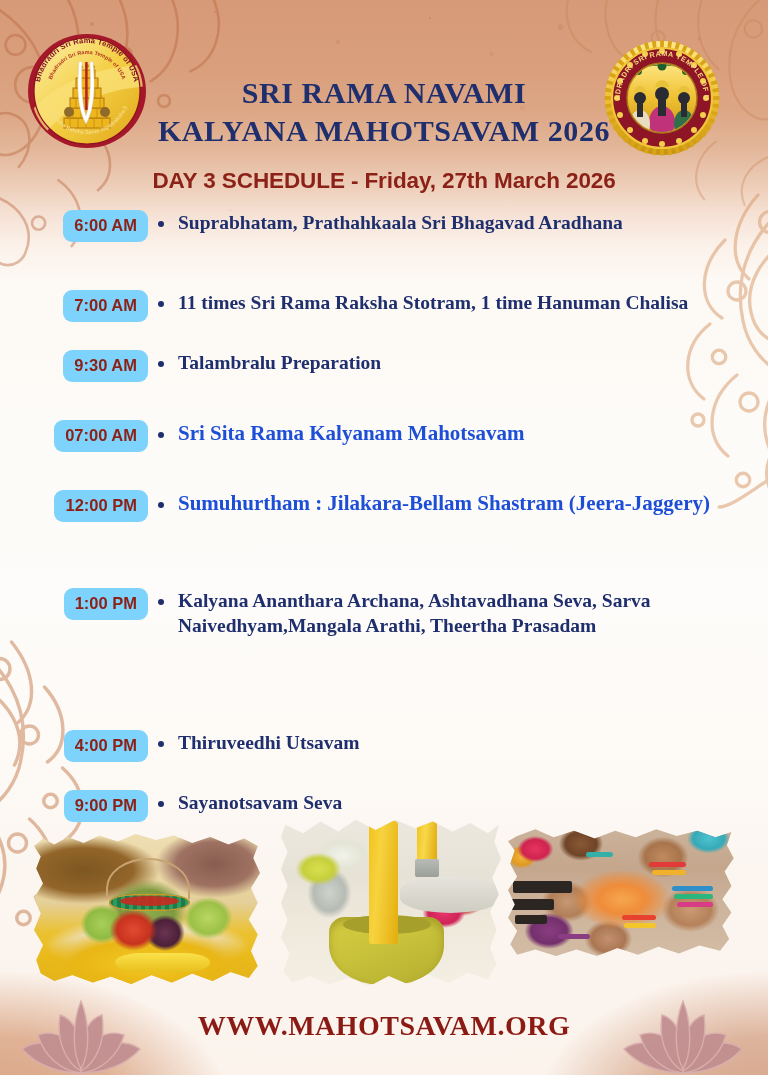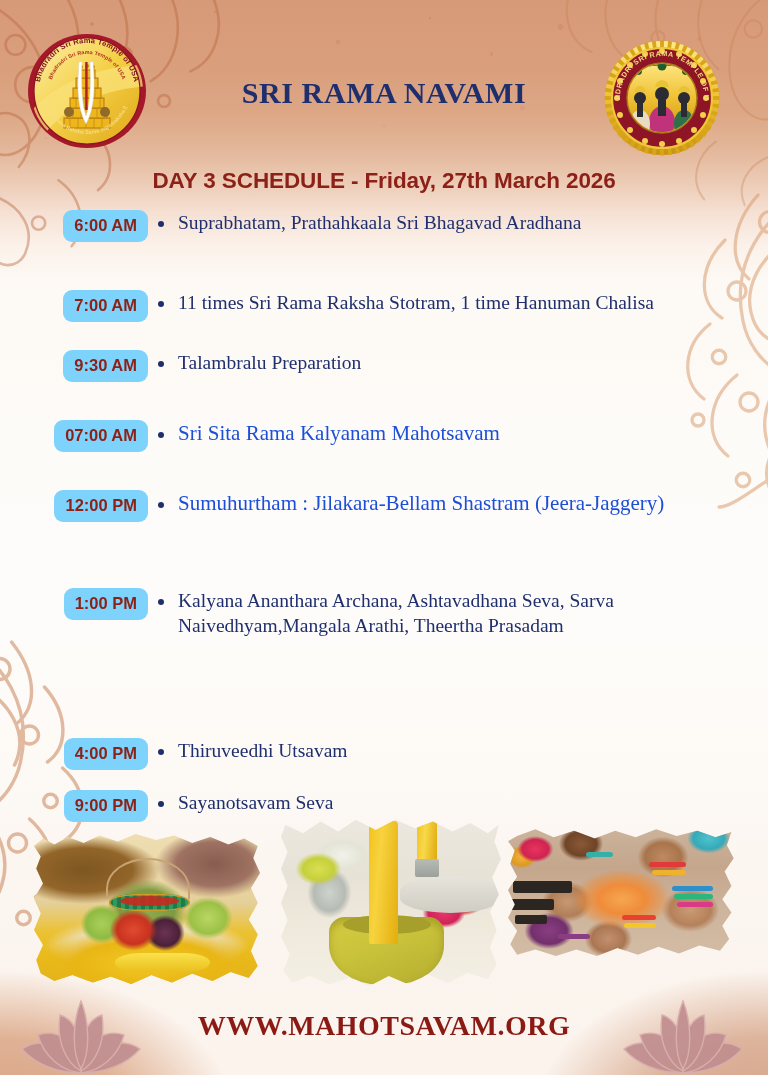--- a/index.html
+++ b/index.html
@@ -88,21 +88,21 @@
     border-radius:9px;
     white-space:nowrap;
   }
 
   .desc-cell{ flex:1 1 auto; display:flex; align-items:flex-start; padding-right:50px; }
   .bullet{
     flex:0 0 auto; width:6px; height:6px; border-radius:50%;
     background:#1f2f6e; margin:11px 14px 0 0;
   }
   .desc{
-    font-family:"Liberation Serif", serif; font-weight:normal;
+    font-family:"Liberation Serif", serif; font-weight:bold;
     font-size:19.5px; line-height:1.30; color:#1f2f6e;
   }
 
   
   .row.hl .desc{ color:#1d4ed8; font-size:21px;text-align:center; }
   .row.hl .bullet{ margin-top:12px; }
 
   
   .photos{ position:absolute; left:0; top:818px; width:768px; height:175px; }
   .photo{ position:absolute; overflow:hidden; }
@@ -495,20 +495,21 @@
         </g>
     </g>
     <circle cx="58" cy="58" r="35" fill="none" stroke="#a9781a" stroke-width="1.4"></circle>
     <text font-family="Liberation Sans, sans-serif" font-size="7.2" font-weight="bold" fill="#f7db7e" letter-spacing=".55">
       <textPath href="#arcR" startOffset="50%" text-anchor="middle">BHADRADRI SRI RAMA TEMPLE OF USA</textPath>
     </text>
   </svg>
 
   <div class="titles">
     <div class="title-1">SRI RAMA NAVAMI</div>
+    <div class="title-2">KALYANA MAHOTSAVAM 2026</div>
   </div>
   <div class="subtitle">DAY 3 SCHEDULE -  Friday, 27th March 2026</div>
 
   <div class="schedule" id="schedule">
       <div class="row" style="position: absolute; left: 0px; right: 0px; top: 0px;">
         <div class="time-cell">
           <span class="time-badge">6:00 AM</span>
         </div>
         <div class="desc-cell">
           <span class="bullet"></span>
@@ -553,21 +554,21 @@
       </div>
       <div class="row" style="position: absolute; left: 0px; right: 0px; top: 378px;">
         <div class="time-cell">
           <span class="time-badge">1:00 PM</span>
         </div>
         <div class="desc-cell">
           <span class="bullet"></span>
           <span class="desc">Kalyana Ananthara Archana, Ashtavadhana Seva, Sarva Naivedhyam,Mangala Arathi, Theertha Prasadam</span>
         </div>
       </div>
-      <div class="row" style="position: absolute; left: 0px; right: 0px; top: 520px; margin-top: 8px;">
+      <div class="row" style="position: absolute; left: 0px; right: 0px; top: 520px;">
         <div class="time-cell">
           <span class="time-badge">4:00 PM</span>
         </div>
         <div class="desc-cell">
           <span class="bullet"></span>
           <span class="desc">Thiruveedhi Utsavam</span>
         </div>
       </div>
       <div class="row" style="position: absolute; left: 0px; right: 0px; top: 580px;">
         <div class="time-cell">

